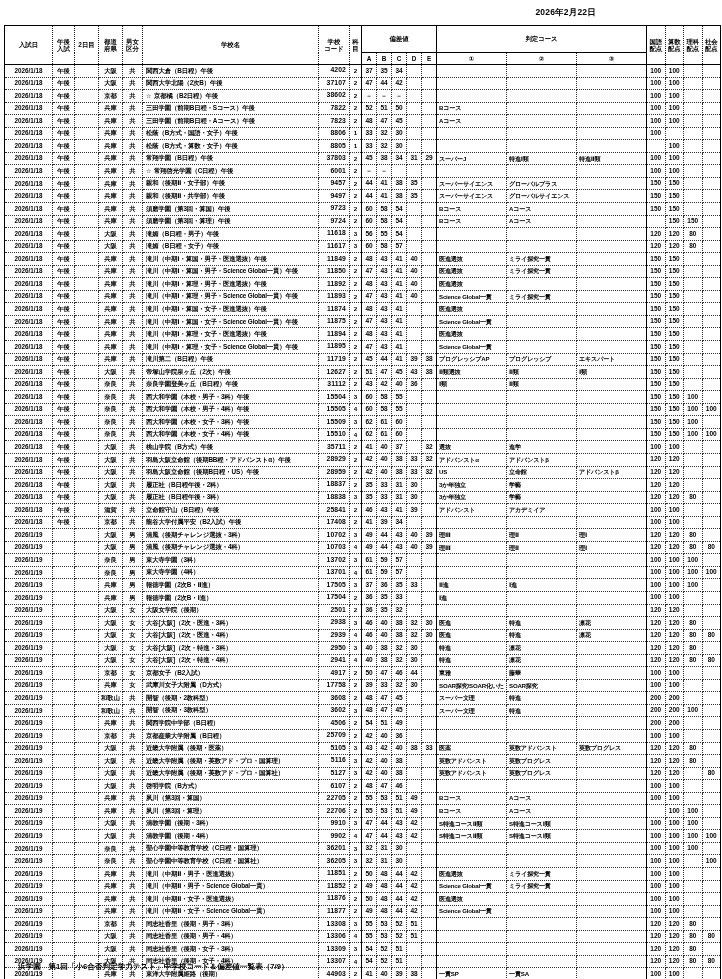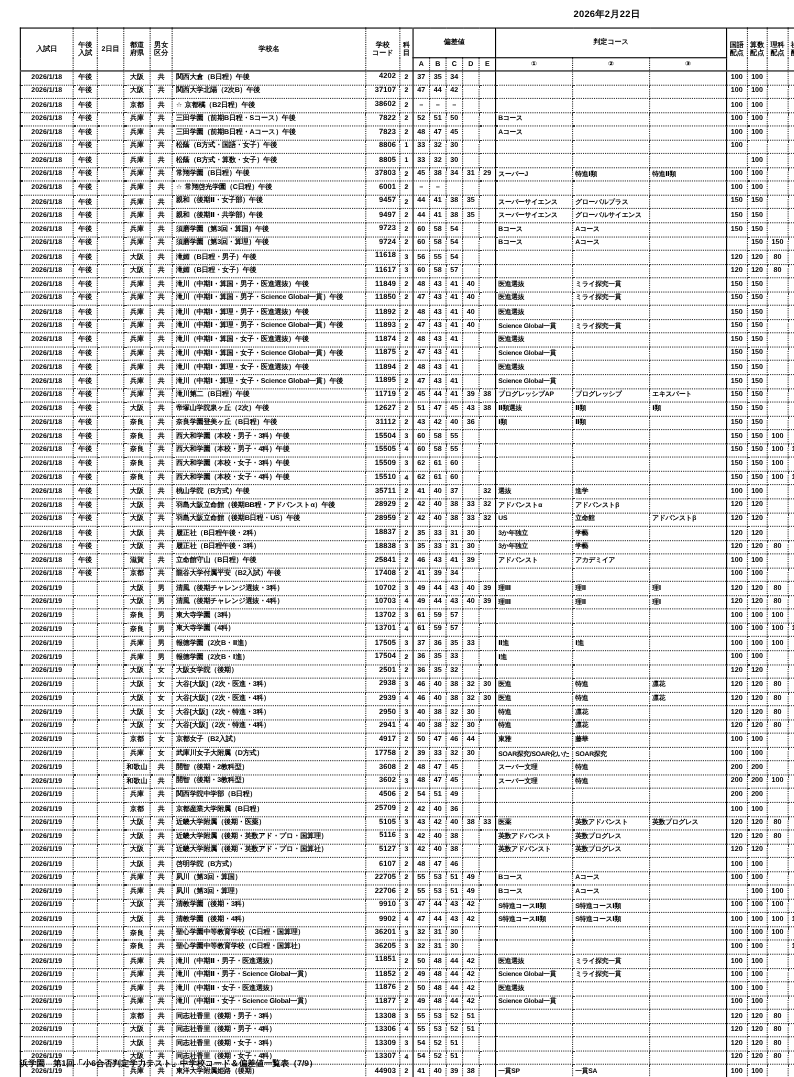--- a/index.html
+++ b/index.html
@@ -11,21 +11,21 @@
     height: 979px;
     font-family: "Liberation Sans", "DejaVu Sans", sans-serif;
     color: #000;
     position: relative;
     overflow: hidden;
   }
   .page {
     width: 602px;
     height: 979px;
     box-sizing: border-box;
-    padding: 0 18px;
+    padding: 0 4px;
     position: relative;
   }
   .doc-date {
     text-align: right;
     font-size: 8.5px;
     font-weight: bold;
     letter-spacing: 0.2px;
     padding-top: 7px;
     padding-bottom: 6px;
     padding-right: 2px;

